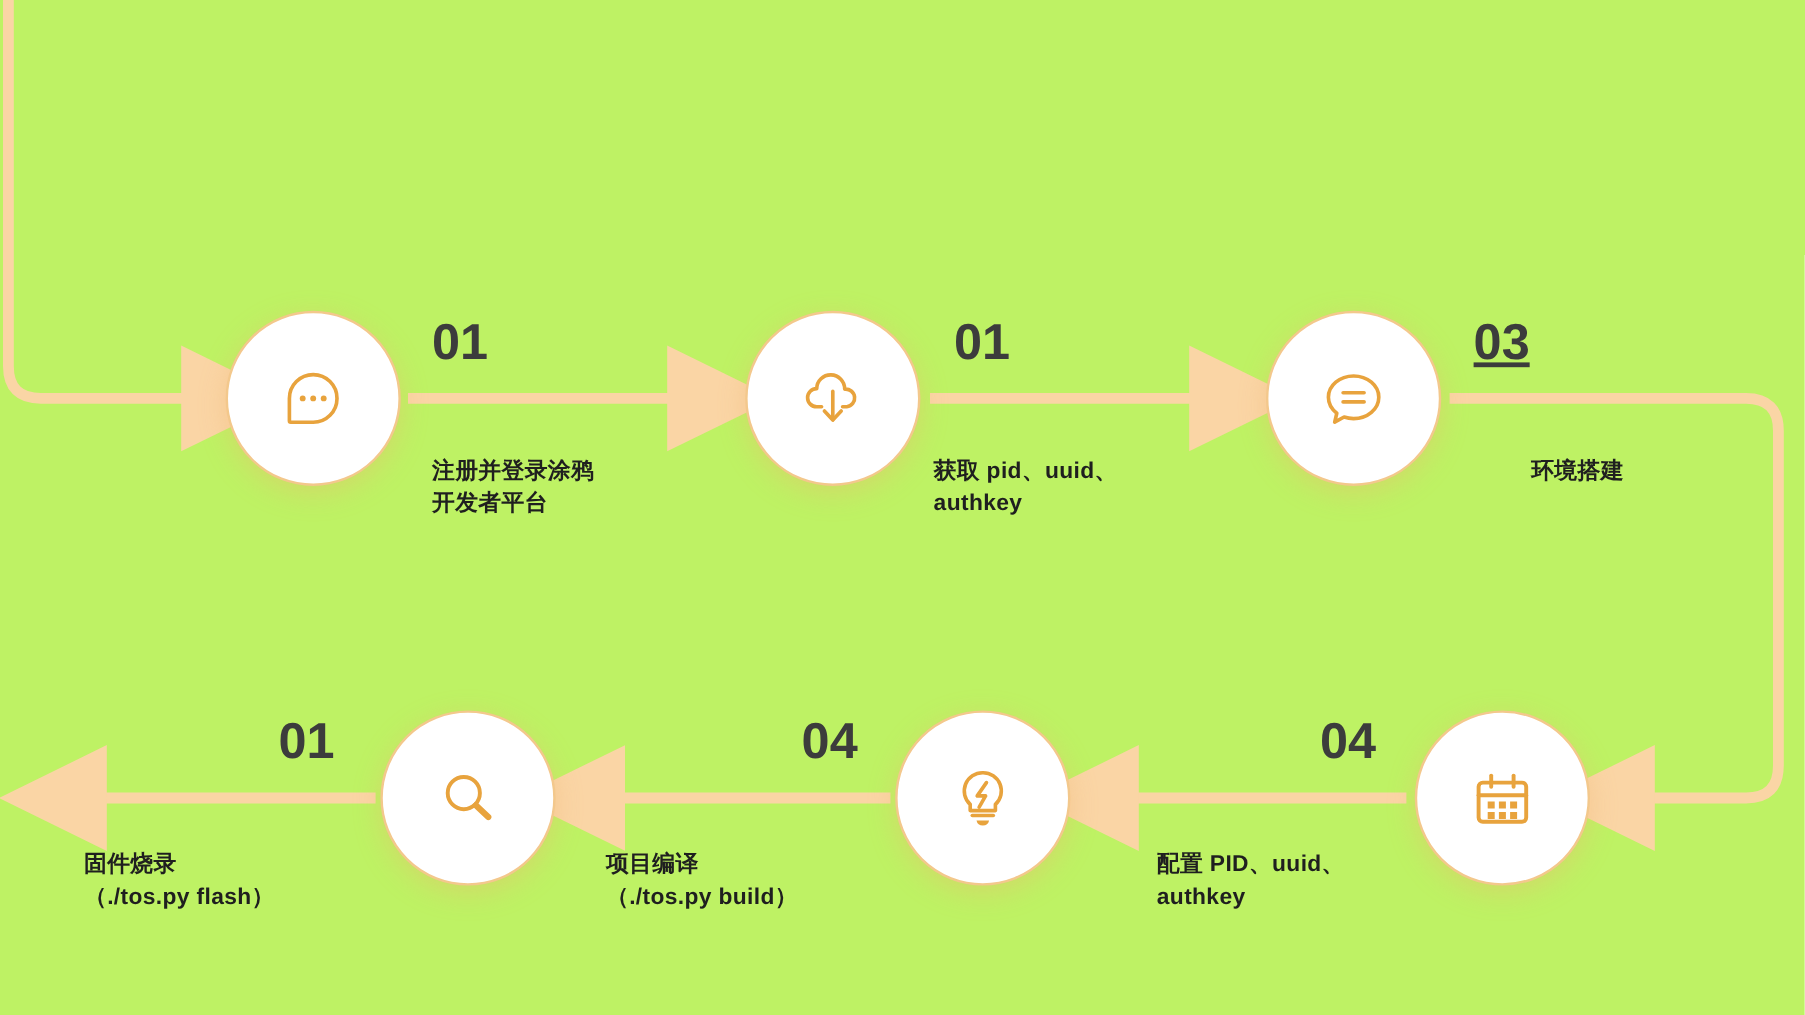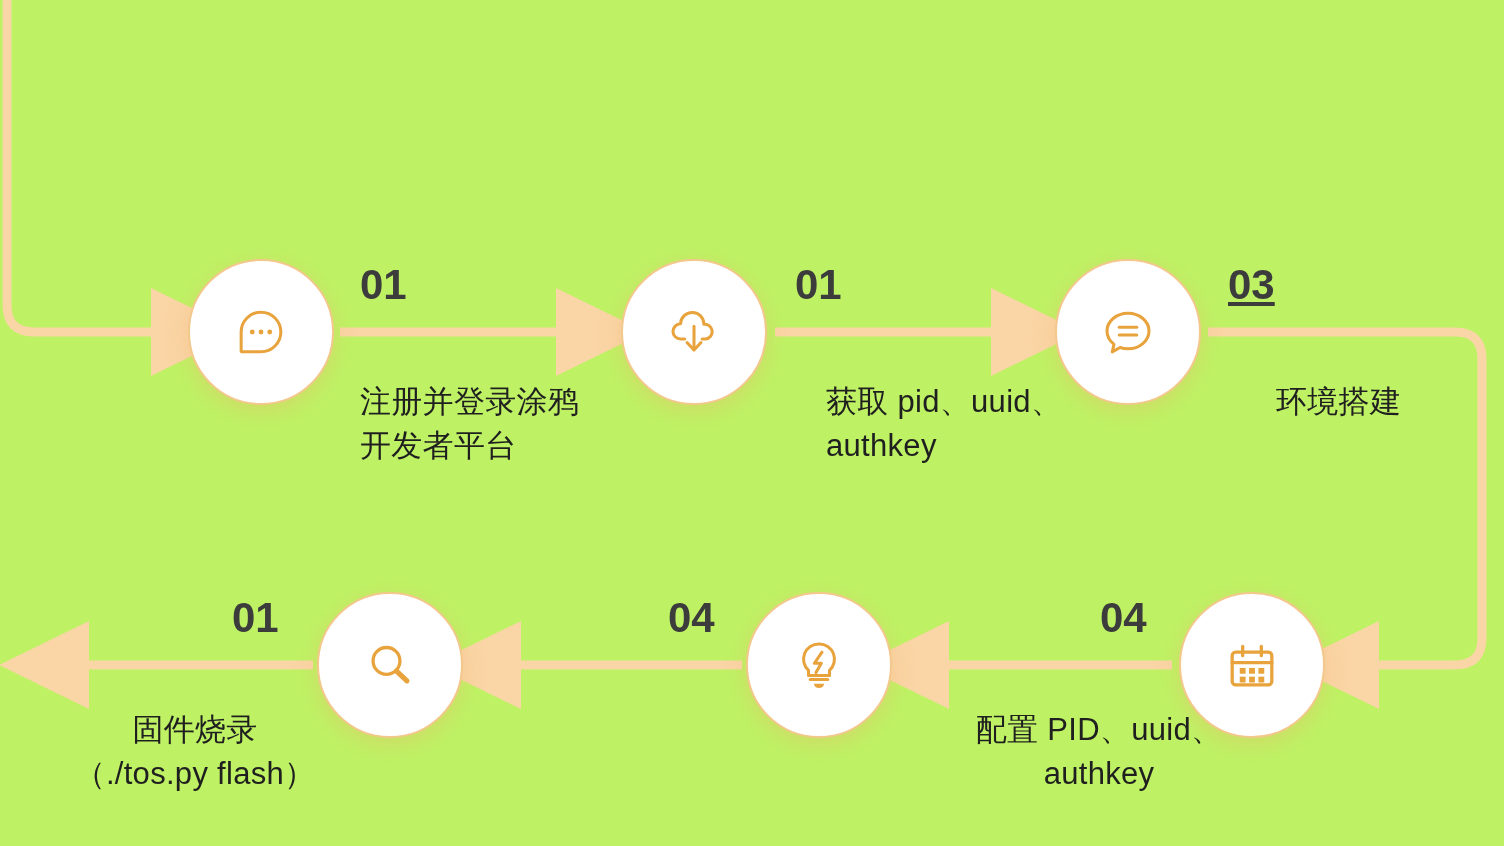--- a/index.html
+++ b/index.html
@@ -49,29 +49,29 @@
     position: absolute;
     font-size: 42px;
     font-weight: bold;
     color: #3C3C3C;
     letter-spacing: 0px;
     line-height: 1;
     white-space: nowrap;
   }
   .step-label {
     position: absolute;
-    font-size: 31px;
-    font-weight: normal;
+    font-size: 19px;
+    font-weight: bold;
     color: #1F1F1F;
     line-height: 1.42;
     white-space: pre-line;
     letter-spacing: 0.3px;
   }
   .lbl-left  { text-align: left; }
-  .lbl-center{ text-align: center; }
+  .lbl-center{ }
 </style>
 </head>
 <body>
 
 <div id="stage">
 
   <svg id="connectors" viewBox="0 0 1504 846" xmlns="http://www.w3.org/2000/svg">
     <defs>
       <marker id="arrR" markerWidth="11" markerHeight="11" refX="1" refY="5.5" orient="auto" markerUnits="strokeWidth">
         <path d="M0,0.6 L10,5.5 L0,10.4 Z" fill="#FAD5A5"></path>
@@ -109,21 +109,21 @@
 开发者平台</div>
 
   <div class="node" style="left:621px; top:259px;">
     <svg class="glyph" viewBox="0 0 48 48" fill="none" stroke="#E8A33D" stroke-width="2.6" stroke-linecap="round" stroke-linejoin="round">
       <path d="M16 30 H12.5 A6.5 6.5 0 0 1 12.5 17 A10 10 0 0 1 32.5 17.4 A6.3 6.3 0 0 1 34 30 H31"></path>
       <line x1="24" y1="19" x2="24" y2="39"></line>
       <polyline points="18,33 24,39.5 30,33"></polyline>
     </svg>
   </div>
   <div class="step-num" style="left:795px; top:264px;">01</div>
-  <div class="step-label lbl-left" style="left:778px; top:380px; width:330px;margin-left:48px;">获取 pid、uuid、
+  <div class="step-label lbl-left" style="left:778px; top:380px; width:330px;">获取 pid、uuid、
 authkey</div>
 
   <div class="node" style="left:1055px; top:259px;">
     <svg class="glyph" viewBox="0 0 48 48" fill="none" stroke="#E8A33D" stroke-width="2.6" stroke-linecap="round" stroke-linejoin="round">
       <path d="M24 8 C33.9 8 42 14.8 42 23.2 C42 31.6 33.9 38.4 24 38.4 C21.6 38.4 19.3 38 17.2 37.3 L10.5 41 L12 34.6 C8.3 31.7 6 27.7 6 23.2 C6 14.8 14.1 8 24 8 Z"></path>
       <line x1="16.5" y1="20" x2="31.5" y2="20"></line>
       <line x1="16.5" y1="26.5" x2="31.5" y2="26.5"></line>
     </svg>
   </div>
   <div class="step-num" style="left:1228px; top:264px;text-decoration:underline;">03</div>
@@ -149,20 +149,22 @@
 
   <div class="node" style="left:746px; top:592px;">
     <svg class="glyph" viewBox="0 0 48 48" fill="none" stroke="#E8A33D" stroke-width="2.6" stroke-linecap="round" stroke-linejoin="round">
       <path d="M24 6 A13 13 0 0 1 33 28.6 V33 H15 V28.6 A13 13 0 0 1 24 6 Z"></path>
       <line x1="16.5" y1="36.5" x2="31.5" y2="36.5"></line>
       <path d="M19.5 40 h9 a4.6 4.6 0 0 1 -9 0 Z" fill="#E8A33D" stroke="none"></path>
       <polyline points="26.6,13 20,22.5 26,22.5 21.4,30.5"></polyline>
     </svg>
   </div>
   <div class="step-num" style="left:668px; top:597px;">04</div>
+  <div class="step-label lbl-center" style="left:505px; top:708px; width:250px;">项目编译
+（./tos.py build）</div>
 
   <div class="node" style="left:317px; top:592px;">
     <svg class="glyph" viewBox="0 0 48 48" fill="none" stroke="#E8A33D" stroke-width="2.8" stroke-linecap="round" stroke-linejoin="round">
       <circle cx="21" cy="20.5" r="11.5"></circle>
       <line x1="29.6" y1="29.2" x2="38.5" y2="37.6" stroke-width="4.4"></line>
     </svg>
   </div>
   <div class="step-num" style="left:232px; top:597px;">01</div>
   <div class="step-label lbl-center" style="left:70px; top:708px; width:250px;">固件烧录
 （./tos.py flash）</div>

